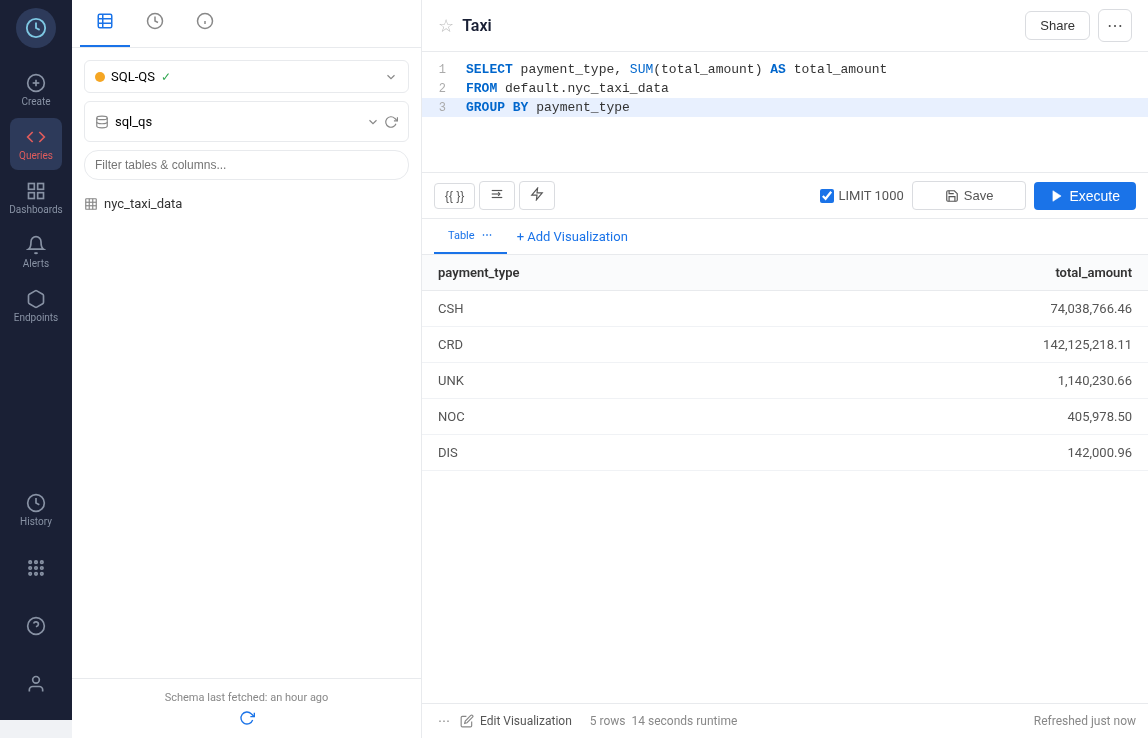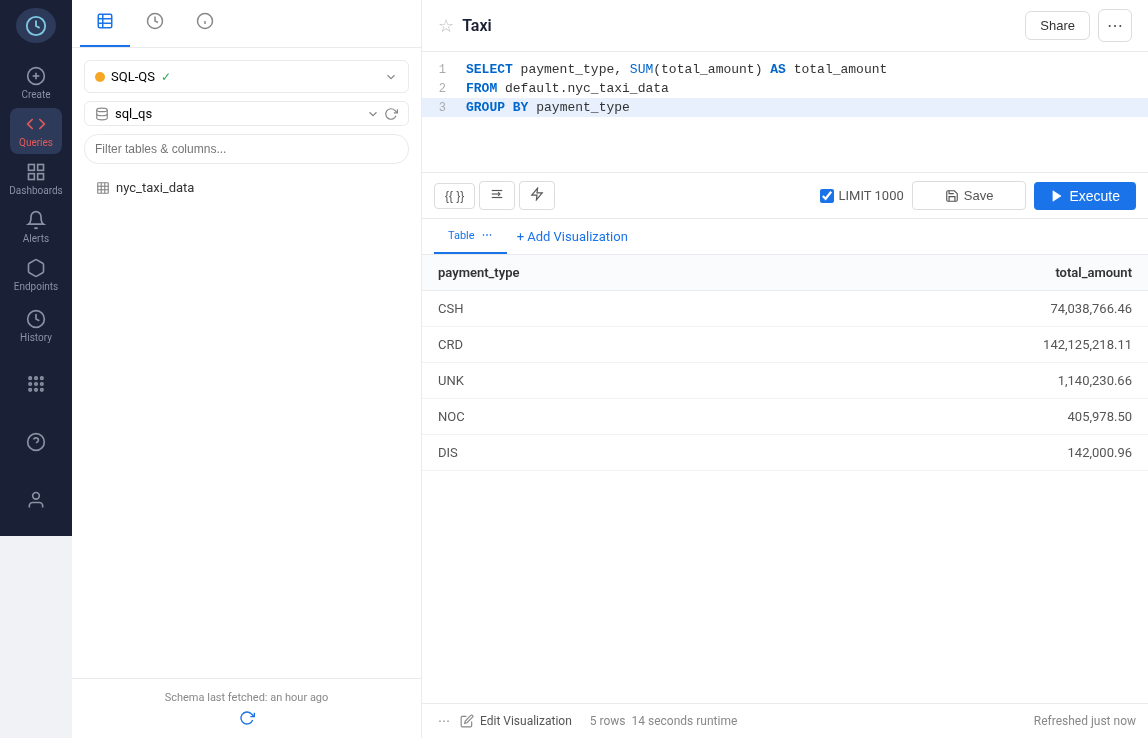--- a/index.html
+++ b/index.html
@@ -7,21 +7,21 @@
 
     
     .sidebar {
       width: 72px;
       background: #1a2035;
       display: flex;
       flex-direction: column;
       align-items: center;
       padding: 8px 0;
       flex-shrink: 0;
-      height: 536px;
+      height: 720px;
     }
     .sidebar-logo {
       width: 40px; height: 40px;
       border-radius: 50%;
       background: #2d3a5a;
       display: flex; align-items: center; justify-content: center;
       margin-bottom: 16px;
       cursor: pointer;
     }
     .sidebar-logo svg { width: 22px; height: 22px; }
@@ -68,34 +68,34 @@
       display: flex; align-items: center; justify-content: space-between;
       border: 1px solid #e8eaed; border-radius: 6px; padding: 8px 10px;
       cursor: pointer; background: #fff;
     }
     .datasource-selector-left { display: flex; align-items: center; gap: 6px; }
     .dot { width: 10px; height: 10px; border-radius: 50%; background: #f5a623; flex-shrink: 0; }
     .check-icon { color: #34a853; font-size: 12px; }
 
     .schema-selector {
       display: flex; align-items: center; justify-content: space-between;
-      border: 1px solid #e8eaed; border-radius: 6px; padding: 4px 10px;
+      border: 1px solid #e8eaed; border-radius: 6px; padding: 12px 10px;
       margin-top: 8px; cursor: pointer; background: #fff;
     }
     .schema-selector-left { display: flex; align-items: center; gap: 6px; }
 
     .filter-input {
       width: 100%; border: 1px solid #e8eaed; border-radius: 14px;
       padding: 7px 10px; margin-top: 8px; font-size: 12px; color: #888;
       outline: none;
     }
 
     .table-item {
       display: flex; align-items: center; gap: 6px;
-      padding: 8px 24px; cursor: pointer; color: #333;
+      padding: 8px 12px; cursor: pointer; color: #333;
     }
 
     .schema-footer {
       margin-top: auto;
       padding: 12px;
       border-top: 1px solid #e8eaed;
       color: #888;
       font-size: 11px;
       text-align: center;
     }

